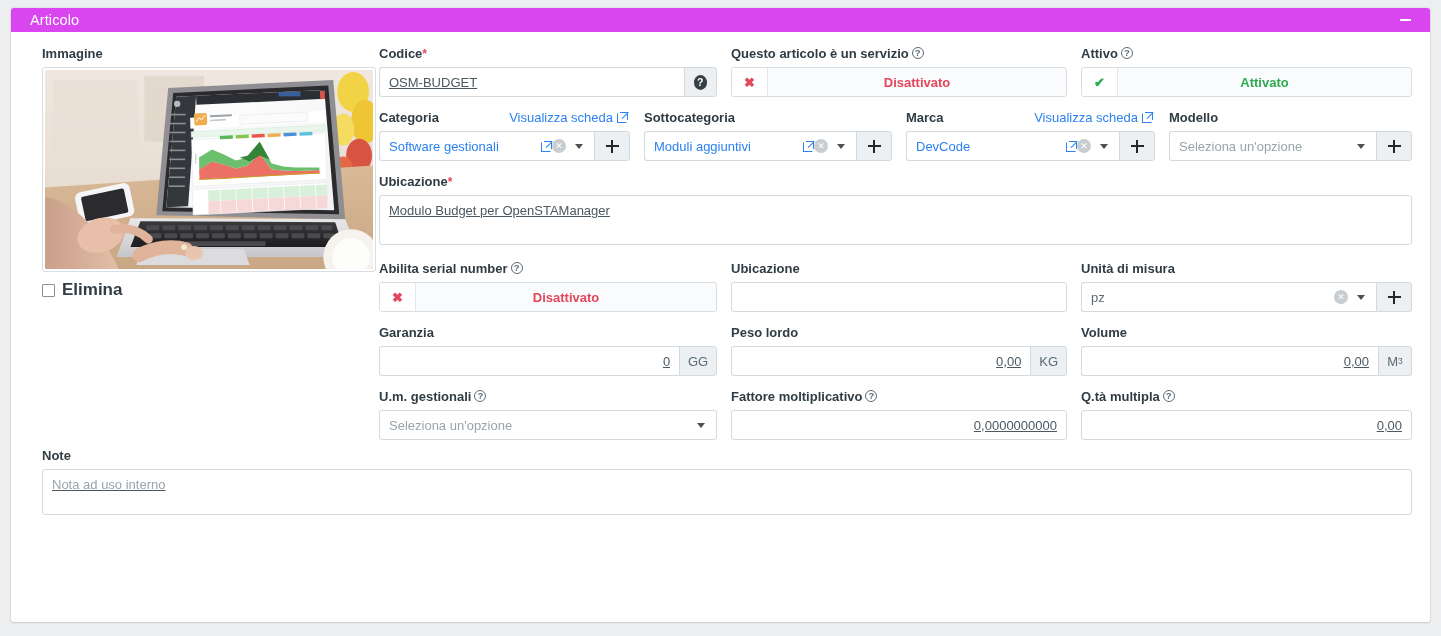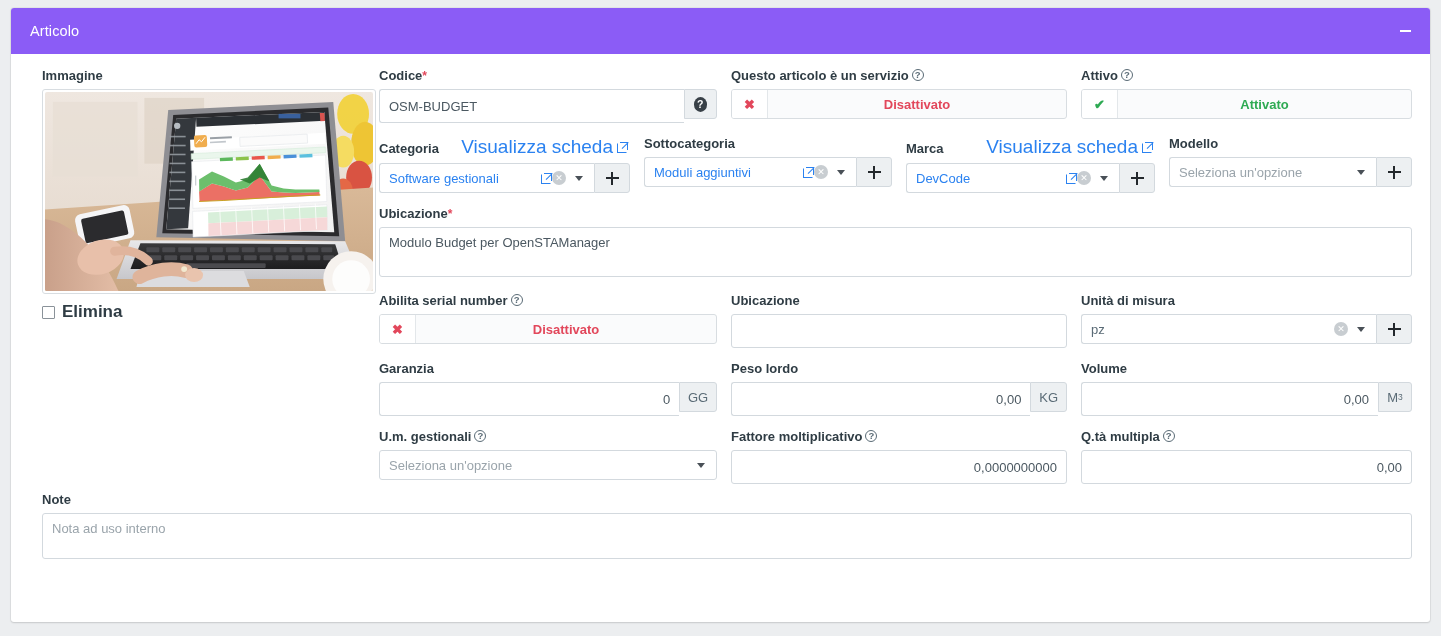--- a/index.html
+++ b/index.html
@@ -20,22 +20,22 @@
     position: absolute;
     left: 11px; top: 8px;
     width: 1419px;
     min-height: 614px;
     background: #fff;
     border-radius: 3px;
     box-shadow: 0 1px 2px rgba(0,0,0,.12), 0 0 0 1px rgba(0,0,0,.04);
     overflow: hidden;
   }
   .panel-head {
-    height: 46px;
-    background: #8b5cf6;
+    height: 24px;
+    background: #d946ef;
     display: flex; align-items: center;
     padding: 0 14px 0 19px;
     color: #fff;
   }
   .panel-title { font-size: 14.5px; font-weight: 400; letter-spacing: .1px; flex: 1 1 auto; }
   .panel-collapse {
     width: 22px; height: 22px;
     display: flex; align-items: center; justify-content: center;
     color: #fff; cursor: pointer; font-size: 17px; line-height: 1;
   }
@@ -57,24 +57,25 @@
   .hint-i::after {
     content: "?"; position: absolute; left: 0; right: 0; top: -1.5px;
     text-align: center; font-size: 9.5px; line-height: 12px; color: #5a6b76;
     font-family: "Liberation Sans", sans-serif; font-weight: bold;
   }
 
   
   .inp {
     height: 30px; width: 100%;
     border: 1px solid #d3d9de; border-radius: 3px;
-    background: #fff; padding: 16px 9px;
+    background: #fff; padding: 0 9px;
     font-size: 13px; color: #4b5861;
     font-family: "Liberation Sans", sans-serif;
     outline: none;
+    text-decoration: underline;
   }
   .inp::placeholder { color: #9aa4ab; }
   .inp.ta { height: 50px; padding-top: 6px; resize: none; line-height: 18px; }
   .inp.num { text-align: right; padding-right: 9px; }
 
   .igroup { display: flex; width: 100%; }
   .igroup .inp { border-top-right-radius: 0; border-bottom-right-radius: 0; border-right: none; }
   .addon {
     height: 30px; min-width: 34px; padding: 0 9px;
     background: #edf0f2; border: 1px solid #d3d9de;
@@ -138,21 +139,21 @@
     display: flex; align-items: center; justify-content: center; cursor: pointer;
     position: relative;
   }
   .plusbtn .pv { position: absolute; width: 2.4px; height: 13px; background: #23282c; }
   .plusbtn .ph2 { position: absolute; width: 13px; height: 2.4px; background: #23282c; }
 
   
   .lblrow { display: flex; align-items: baseline; margin-bottom: 5px; }
   .lblrow .lbl { margin-bottom: 0; }
   .viewlink {
-    margin-left: auto; color: #2b82f0; font-size: 19px;
+    margin-left: auto; color: #2b82f0; font-size: 13px;
     text-decoration: none; font-weight: normal; display: inline-flex;
     align-items: center; gap: 4px; cursor: pointer; padding-right: 2px;
   }
   .ext { display: inline-block; width: 11px; height: 11px; position: relative; }
   .ext::before {
     content: ""; position: absolute; left: 0; bottom: 0;
     width: 8px; height: 8px; border: 1.4px solid currentColor;
     border-top-color: transparent; border-right-color: transparent;
   }
   .ext::after {

